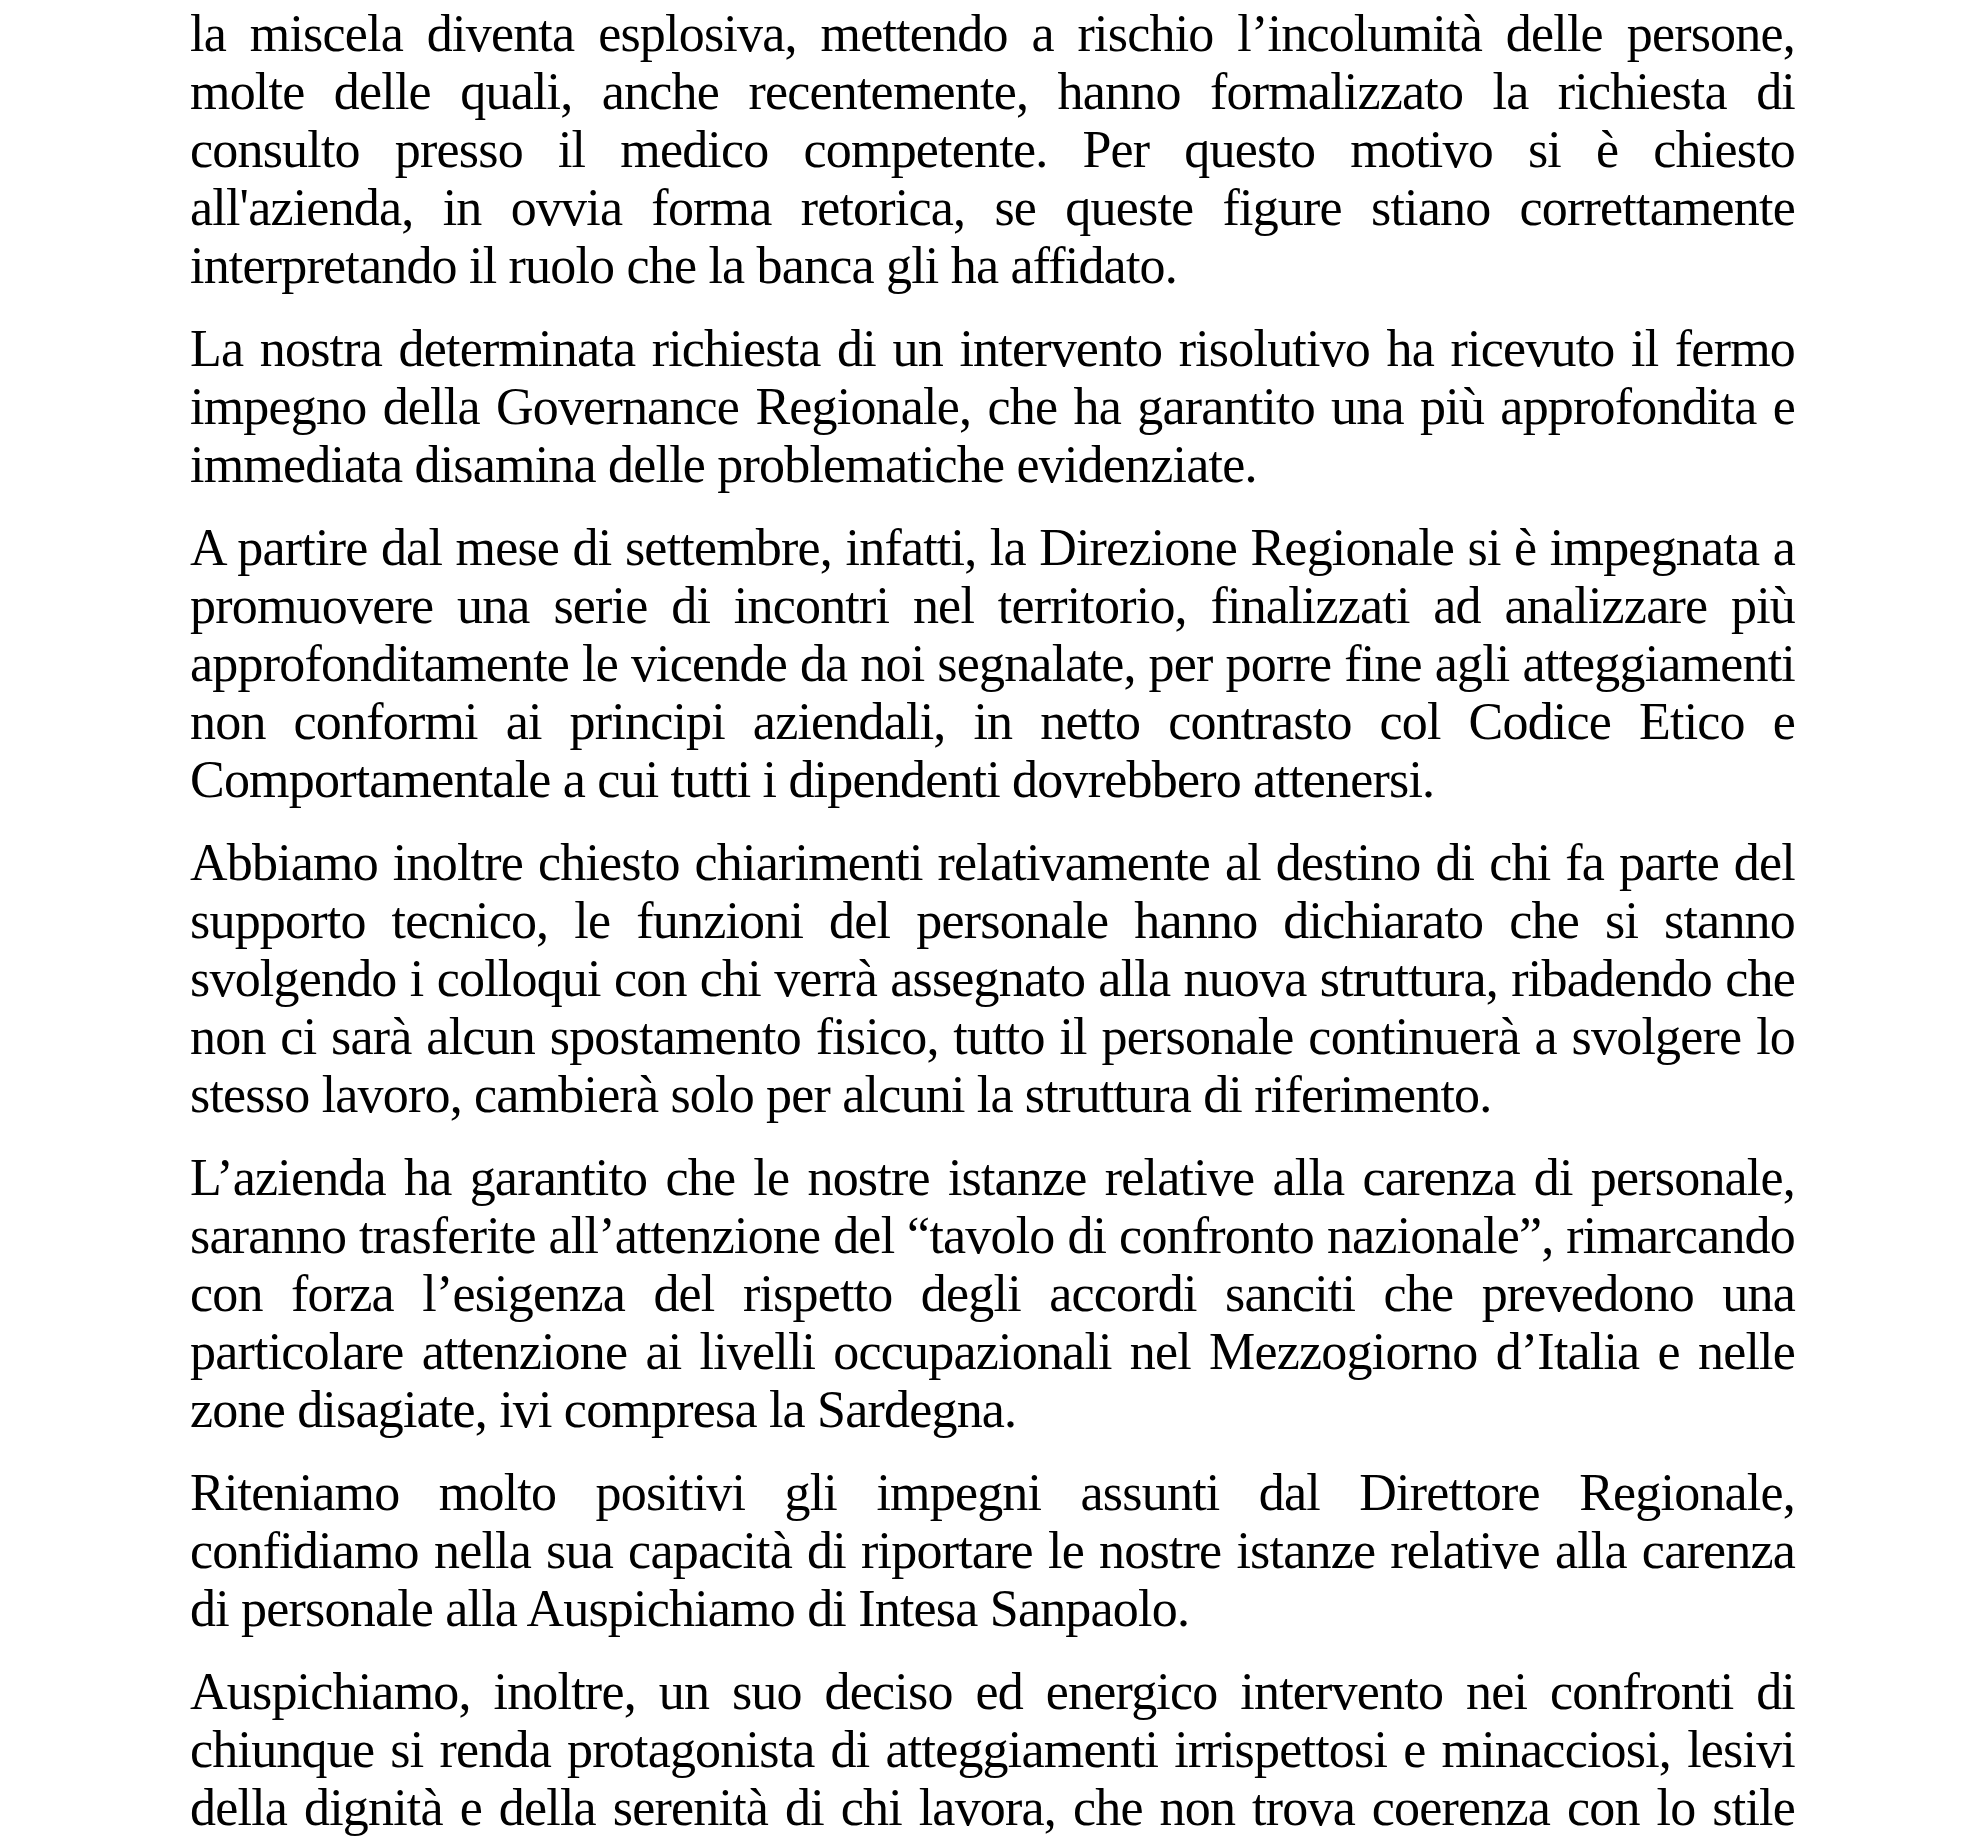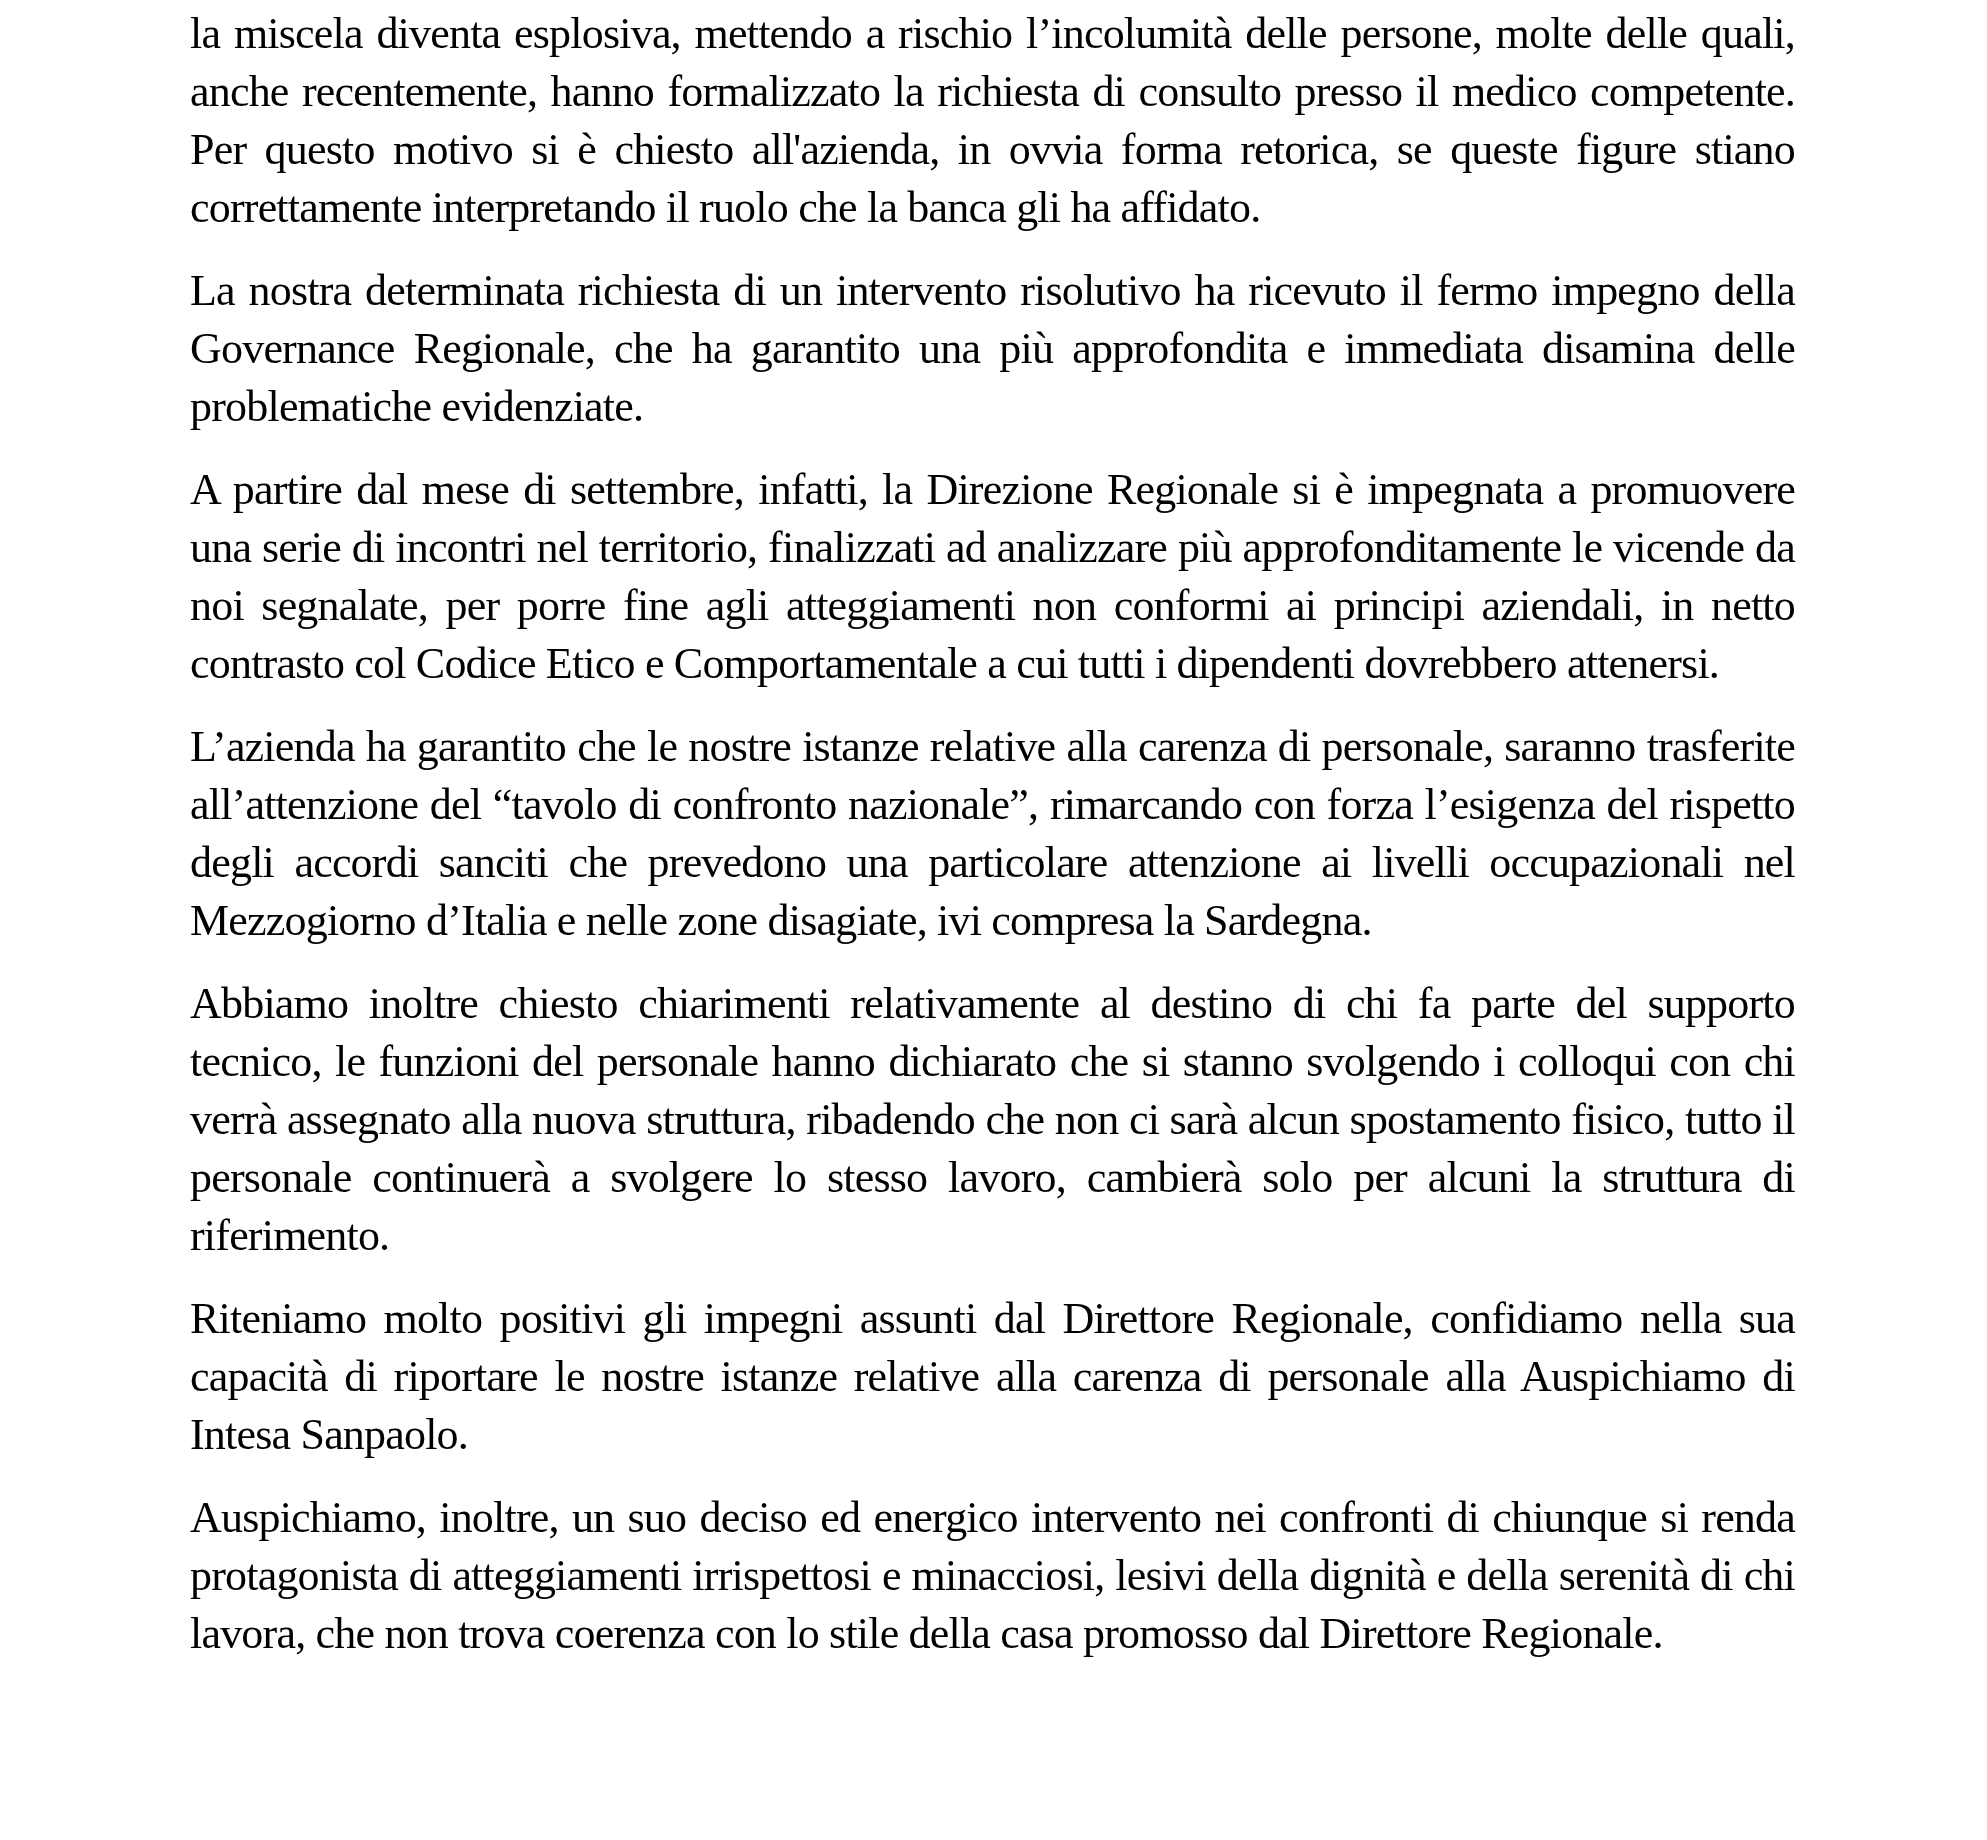--- a/index.html
+++ b/index.html
@@ -13,32 +13,32 @@
     width: 1987px;
     height: 1840px;
     background: #ffffff;
     color: #000000;
     padding: 5px 192px 0 190px;
     overflow: hidden;
     font-family: "Liberation Serif", "DejaVu Serif", serif;
   }
   .page p {
     margin: 0 0 25px 0;
-    font-size: 44px;
+    font-size: 52px;
     line-height: 58px;
     letter-spacing: -0.8px;
     text-align: justify;
     color: #000000;
   }
 </style>
 </head>
 <body>
 
 <div class="page">
   <p>la miscela diventa esplosiva, mettendo a rischio l’incolumità delle persone, molte delle quali, anche recentemente, hanno formalizzato la richiesta di consulto presso il medico competente. Per questo motivo si è chiesto all'azienda, in ovvia forma retorica, se queste figure stiano correttamente interpretando il ruolo che la banca gli ha affidato.</p>
   <p>La nostra determinata richiesta di un intervento risolutivo ha ricevuto il fermo impegno della Governance Regionale, che ha garantito una più approfondita e immediata disamina delle problematiche evidenziate.</p>
   <p>A partire dal mese di settembre, infatti, la Direzione Regionale si è impegnata a promuovere una serie di incontri nel territorio, finalizzati ad analizzare più approfonditamente le vicende da noi segnalate, per porre fine agli atteggiamenti non conformi ai principi aziendali, in netto contrasto col Codice Etico e Comportamentale a cui tutti i dipendenti dovrebbero attenersi.</p>
+  <p>Abbiamo inoltre chiesto chiarimenti relativamente al destino di chi fa parte del supporto tecnico, le funzioni del personale hanno dichiarato che si stanno svolgendo i colloqui con chi verrà assegnato alla nuova struttura, ribadendo che non ci sarà alcun spostamento fisico, tutto il personale continuerà a svolgere lo stesso lavoro, cambierà solo per alcuni la struttura di riferimento.</p>
   <p>L’azienda ha garantito che le nostre istanze relative alla carenza di personale, saranno trasferite all’attenzione del “tavolo di confronto nazionale”, rimarcando con forza l’esigenza del rispetto degli accordi sanciti che prevedono una particolare attenzione ai livelli occupazionali nel Mezzogiorno d’Italia e nelle zone disagiate, ivi compresa la Sardegna.</p>
-  <p>Abbiamo inoltre chiesto chiarimenti relativamente al destino di chi fa parte del supporto tecnico, le funzioni del personale hanno dichiarato che si stanno svolgendo i colloqui con chi verrà assegnato alla nuova struttura, ribadendo che non ci sarà alcun spostamento fisico, tutto il personale continuerà a svolgere lo stesso lavoro, cambierà solo per alcuni la struttura di riferimento.</p>
   <p>Riteniamo molto positivi gli impegni assunti dal Direttore Regionale, confidiamo nella sua capacità di riportare le nostre istanze relative alla carenza di personale alla Auspichiamo di Intesa Sanpaolo.</p>
   <p>Auspichiamo, inoltre, un suo deciso ed energico intervento nei confronti di chiunque si renda protagonista di atteggiamenti irrispettosi e minacciosi, lesivi della dignità e della serenità di chi lavora, che non trova coerenza con lo stile della casa promosso dal Direttore Regionale.</p>
 </div>
 
 
 </body></html>

